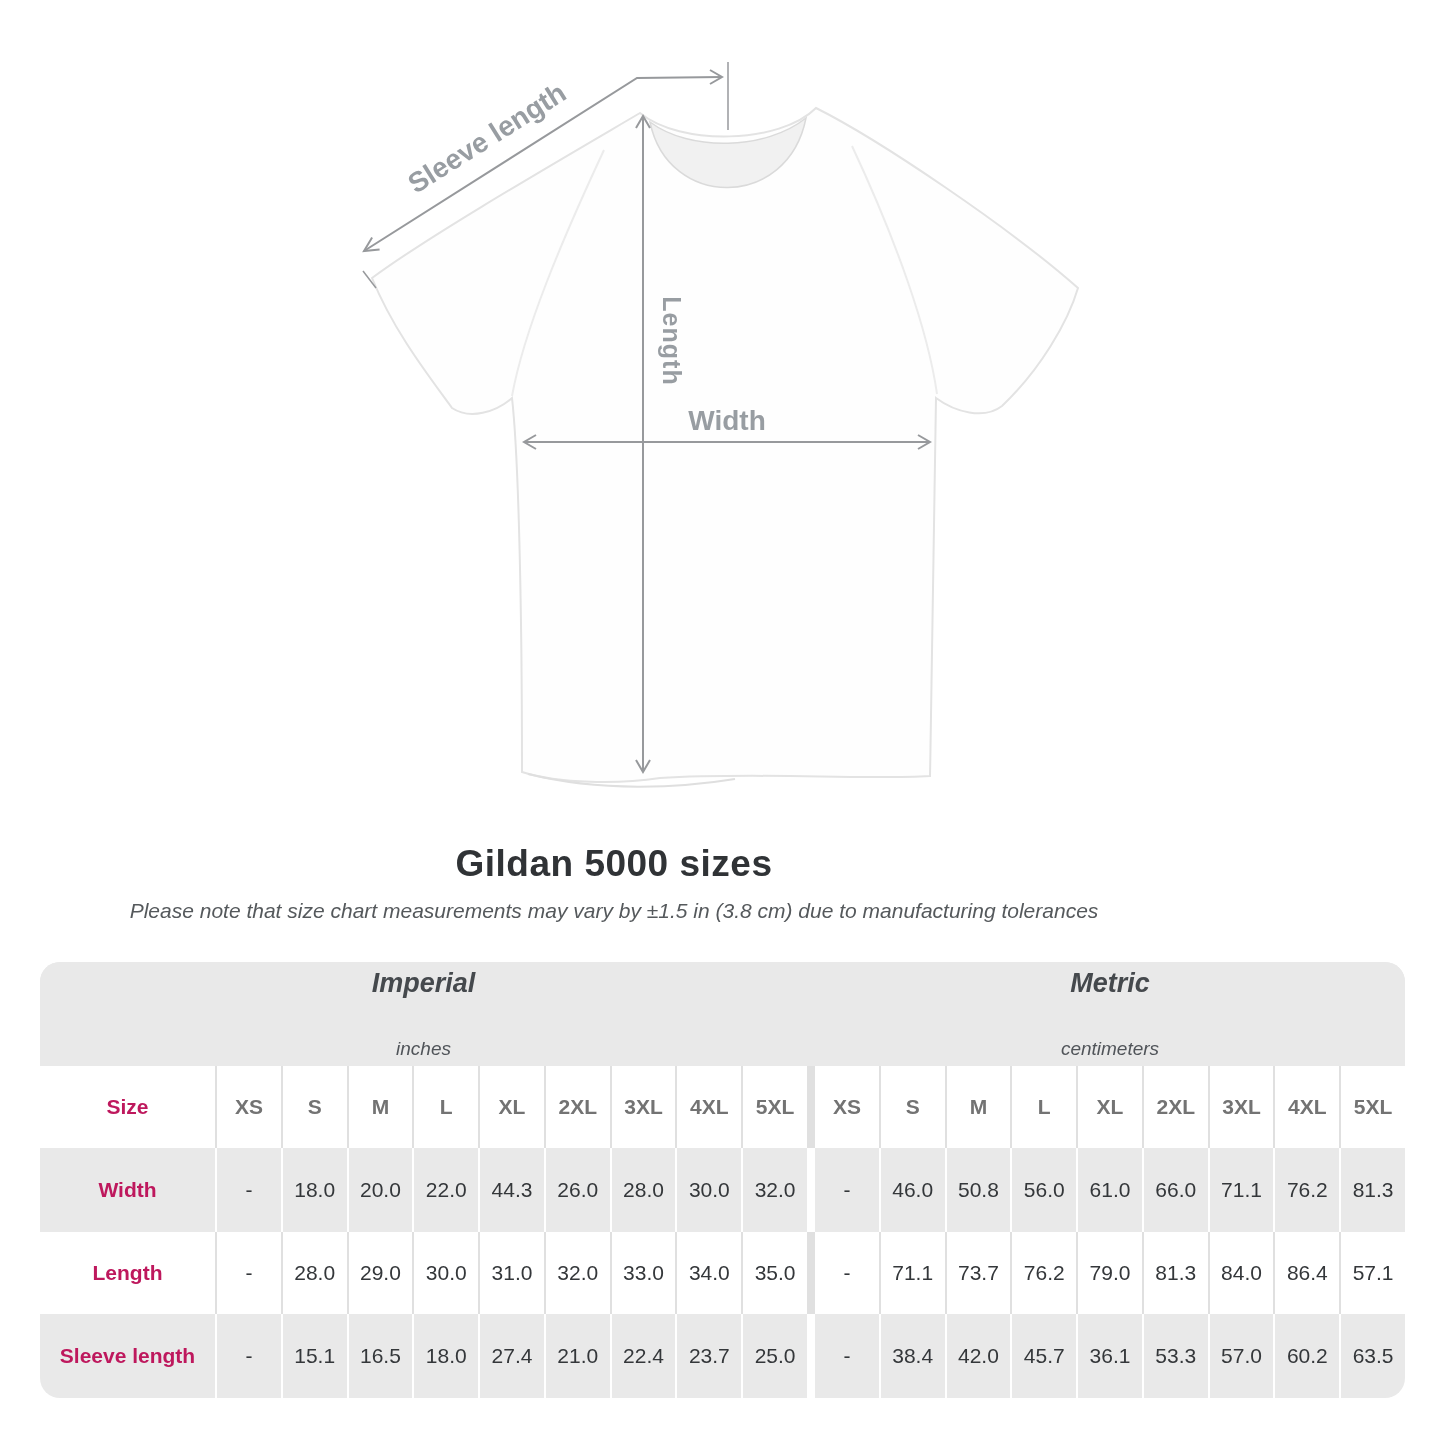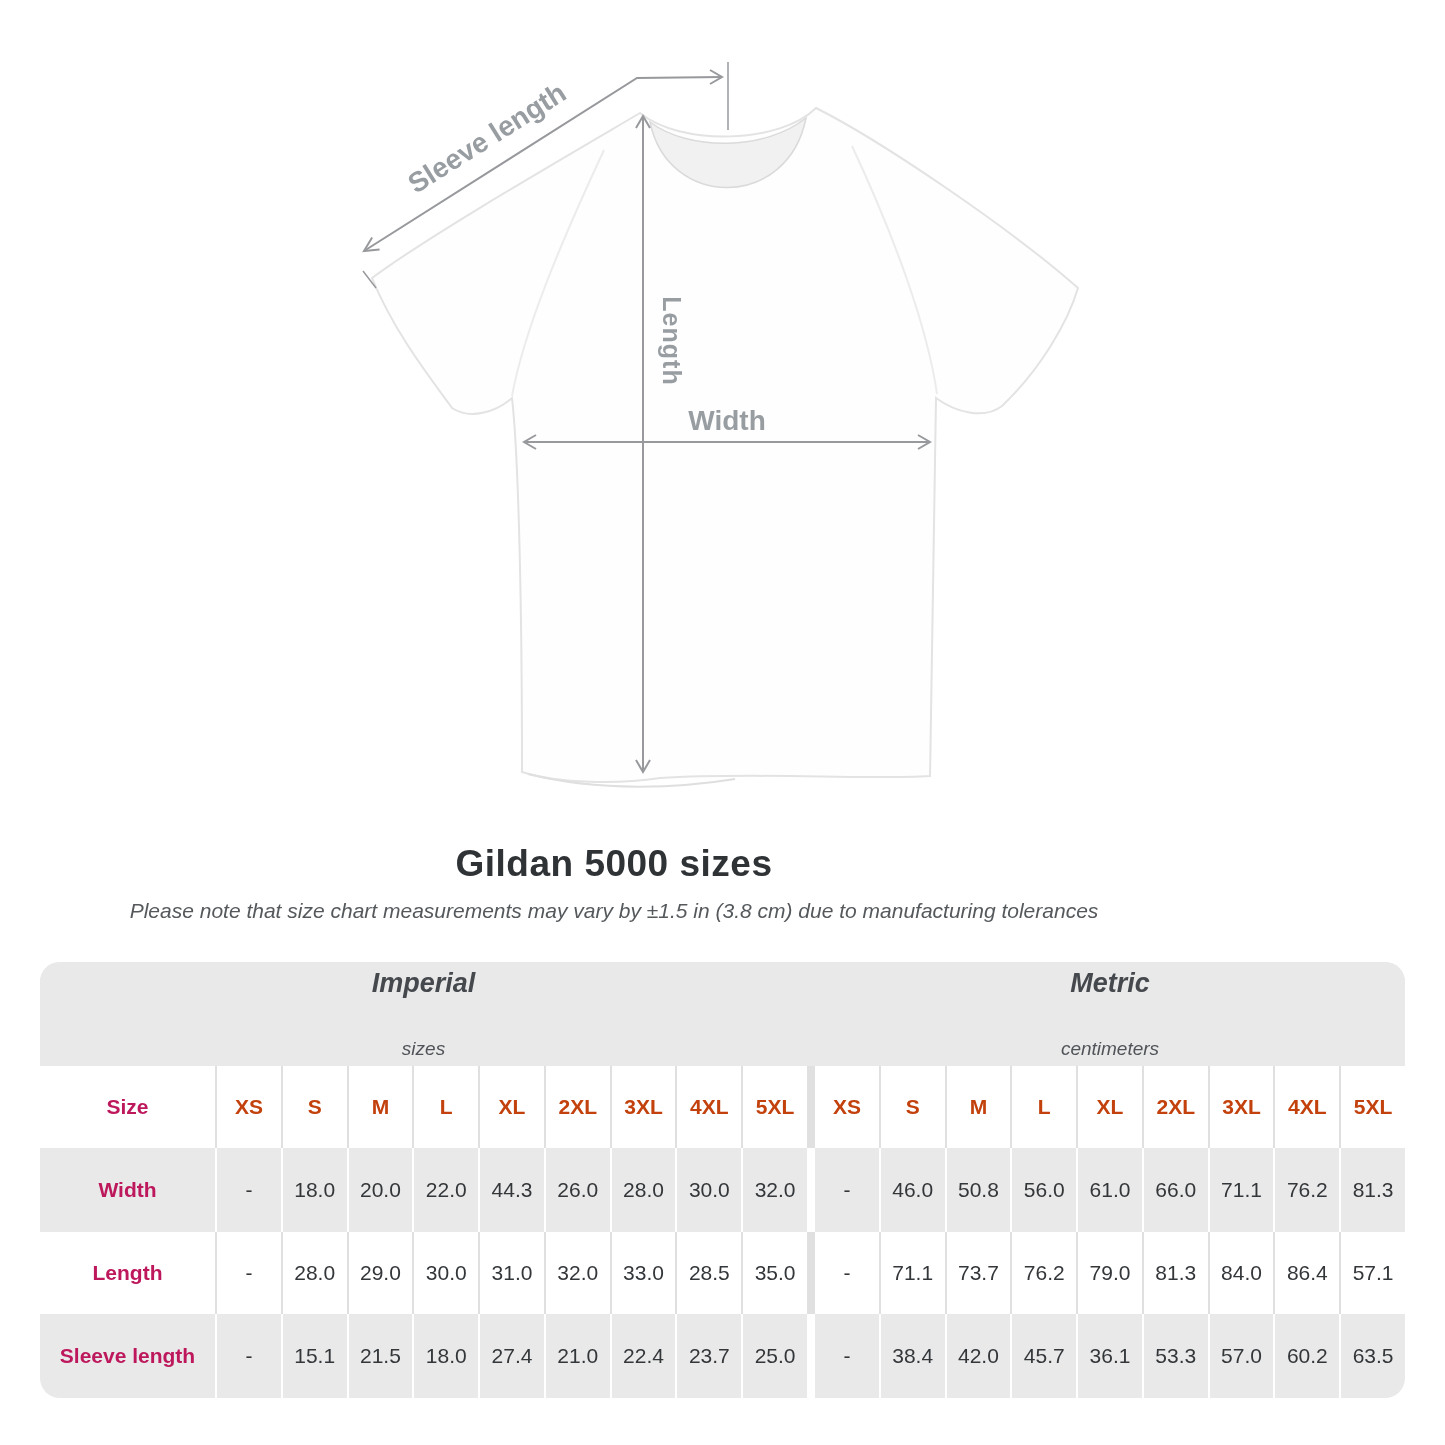--- a/index.html
+++ b/index.html
@@ -30,21 +30,21 @@
   .row-data-even{height:82px;background:#e0e0e0;}
   .row-units > div{background:#e9e9e9;flex-direction:column;gap:29px;}
   .row-sizes > div{background:#ffffff;}
   .row-data-odd > div{background:#e9e9e9;}
   .row-data-even > div{background:#ffffff;}
   .spacer{background:transparent !important;}
   .unit-imperial{grid-column:1 / span 10;}
   .unit-metric{grid-column:12 / span 9;text-align:center;}
   .unit-title{font-size:27px;font-weight:bold;font-style:italic;color:#45494d;}
   .unit-sub{font-size:19px;font-style:italic;color:#505459;margin-top:10px;}
-  .size-head{font-size:21px;font-weight:bold;color:#c2410c;}
+  .size-head{font-size:21px;font-weight:bold;color:#737373;}
   .row-label{font-size:21px;font-weight:bold;color:#be185d;}
   .cell-val{font-size:21px;color:#34373a;}
   .svg-label{font-weight:bold;fill:#989da2;}
 </style>
 </head>
 <body>
 
 <div class="page">
 
   <svg class="figure" viewBox="0 0 1445 840">
@@ -98,21 +98,21 @@
   <div class="title-block">
     <div class="main-title">Gildan 5000 sizes</div>
     <div class="sub-title">Please note that size chart measurements may vary by ±1.5 in (3.8 cm) due to manufacturing tolerances</div>
   </div>
 
   <div class="size-table">
 
     <div class="t-row row-units">
       <div class="unit-imperial">
         <div class="unit-title">Imperial</div>
-        <div class="unit-sub">sizes</div>
+        <div class="unit-sub">inches</div>
       </div>
       <div class="unit-metric">
         <div class="unit-title">Metric</div>
         <div class="unit-sub">centimeters</div>
       </div>
     </div>
 
     <div class="t-row row-sizes">
       <div class="row-label">Size</div>
       <div class="size-head">XS</div>
@@ -161,39 +161,39 @@
 
     <div class="t-row row-data-even">
       <div class="row-label">Length</div>
       <div class="cell-val">-</div>
       <div class="cell-val">28.0</div>
       <div class="cell-val">29.0</div>
       <div class="cell-val">30.0</div>
       <div class="cell-val">31.0</div>
       <div class="cell-val">32.0</div>
       <div class="cell-val">33.0</div>
-      <div class="cell-val">28.5</div>
+      <div class="cell-val">34.0</div>
       <div class="cell-val">35.0</div>
       <div class="spacer"></div>
       <div class="cell-val">-</div>
       <div class="cell-val">71.1</div>
       <div class="cell-val">73.7</div>
       <div class="cell-val">76.2</div>
       <div class="cell-val">79.0</div>
       <div class="cell-val">81.3</div>
       <div class="cell-val">84.0</div>
       <div class="cell-val">86.4</div>
       <div class="cell-val">57.1</div>
     </div>
 
     <div class="t-row row-data-odd">
       <div class="row-label">Sleeve length</div>
       <div class="cell-val">-</div>
       <div class="cell-val">15.1</div>
-      <div class="cell-val">21.5</div>
+      <div class="cell-val">16.5</div>
       <div class="cell-val">18.0</div>
       <div class="cell-val">27.4</div>
       <div class="cell-val">21.0</div>
       <div class="cell-val">22.4</div>
       <div class="cell-val">23.7</div>
       <div class="cell-val">25.0</div>
       <div class="spacer"></div>
       <div class="cell-val">-</div>
       <div class="cell-val">38.4</div>
       <div class="cell-val">42.0</div>

